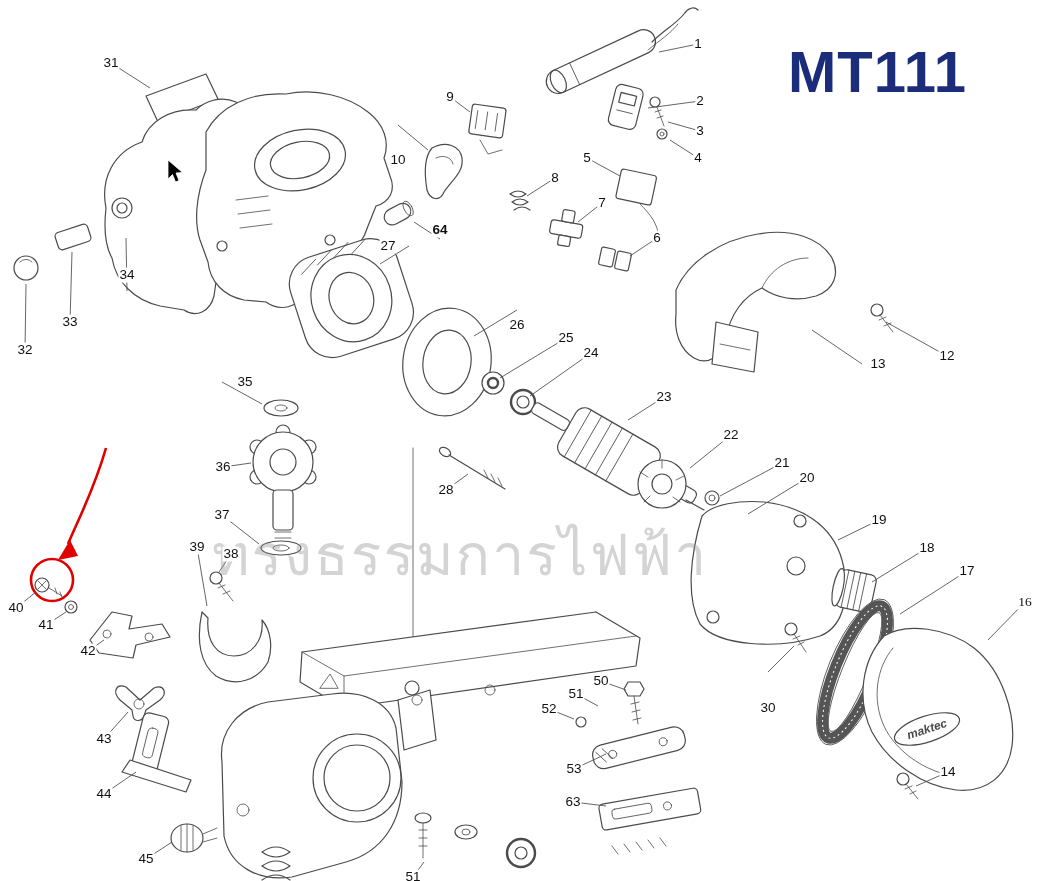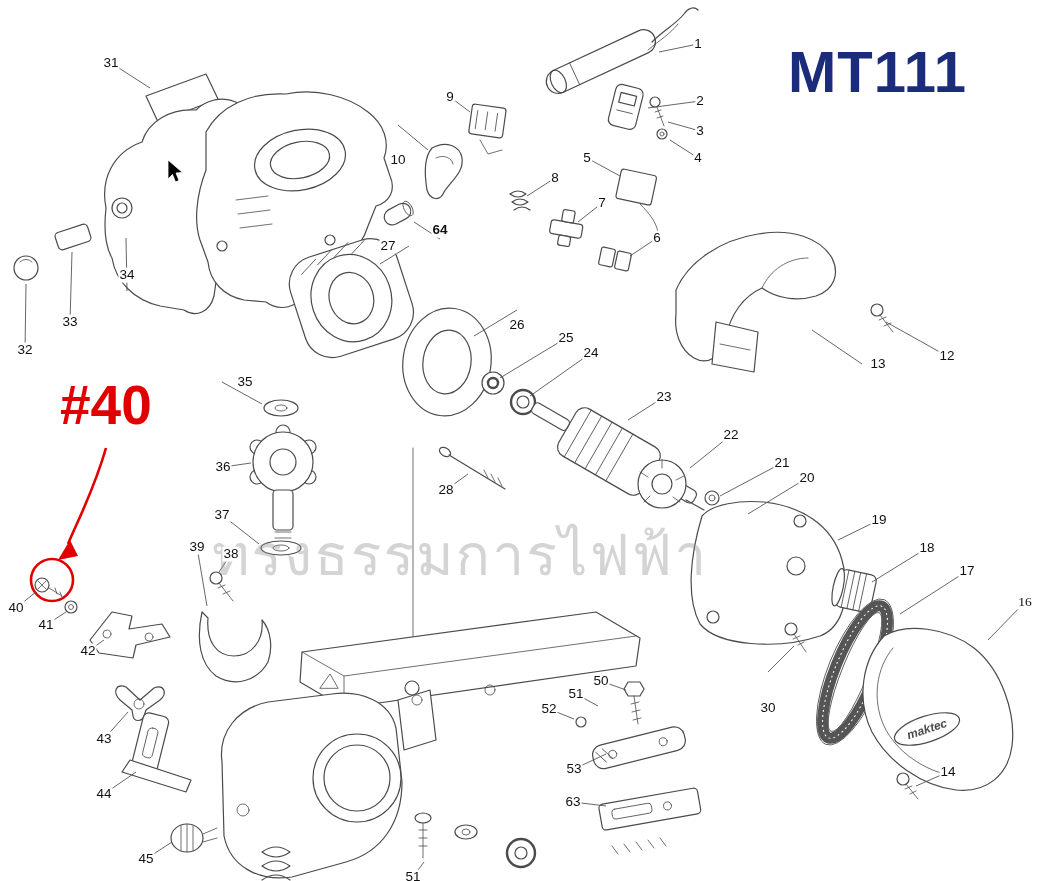--- a/index.html
+++ b/index.html
@@ -367,14 +367,13 @@
       <span class="part-label" style="left: 601px; top: 681px;">50</span>
       <span class="part-label" style="left: 576px; top: 694px;">51</span>
       <span class="part-label" style="left: 549px; top: 709px;">52</span>
       <span class="part-label" style="left: 574px; top: 769px;">53</span>
       <span class="part-label" style="left: 573px; top: 802px;">63</span>
       <span class="part-label" style="left: 440px; top: 230px; font-weight: bold;">64</span>
       <span class="part-label" style="left: 413px; top: 877px;">51</span>
     </div>
 
   <div class="title">MT111</div>
-  <div class="hash40">#40</div>
 </div>
 
 </body></html>

